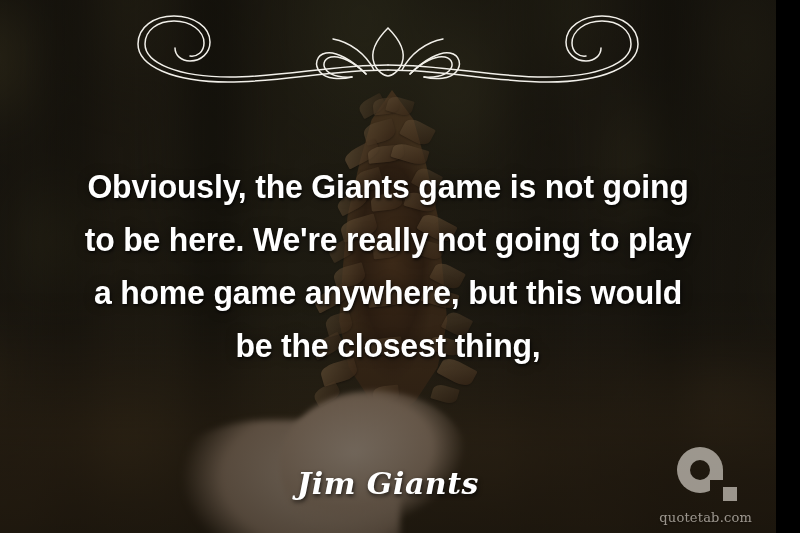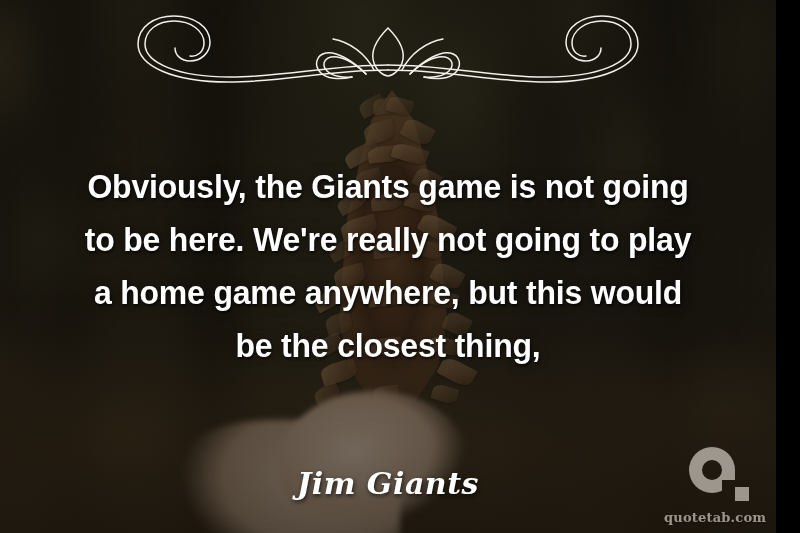--- a/index.html
+++ b/index.html
@@ -123,21 +123,21 @@
     color:#fff;
     font-family:"DejaVu Serif", serif;
     font-weight:700;
     font-style:italic;
     font-size:30px;
     letter-spacing:.5px;
     text-shadow:1px 2px 4px rgba(0,0,0,.7);
   }
 
   
-  .watermark { position:absolute; right:12px; bottom:8px; width:100px; height:78px; opacity:.62;font-weight:bold; }
+  .watermark { position:absolute; right:24px; bottom:8px; width:100px; height:78px; opacity:.62; }
   .wm-logo { position:absolute; right:13px; top:0; width:62px; height:55px; }
   .wm-logo svg { display:block; width:100%; height:100%; }
   .wm-text {
     position:absolute; right:0; bottom:0; width:100%;
     text-align:right;
     font-family:"DejaVu Serif", serif;
     font-size:13px;
     color:#e8e2da;
     letter-spacing:.2px;
     text-shadow:0 1px 2px rgba(0,0,0,.6);

